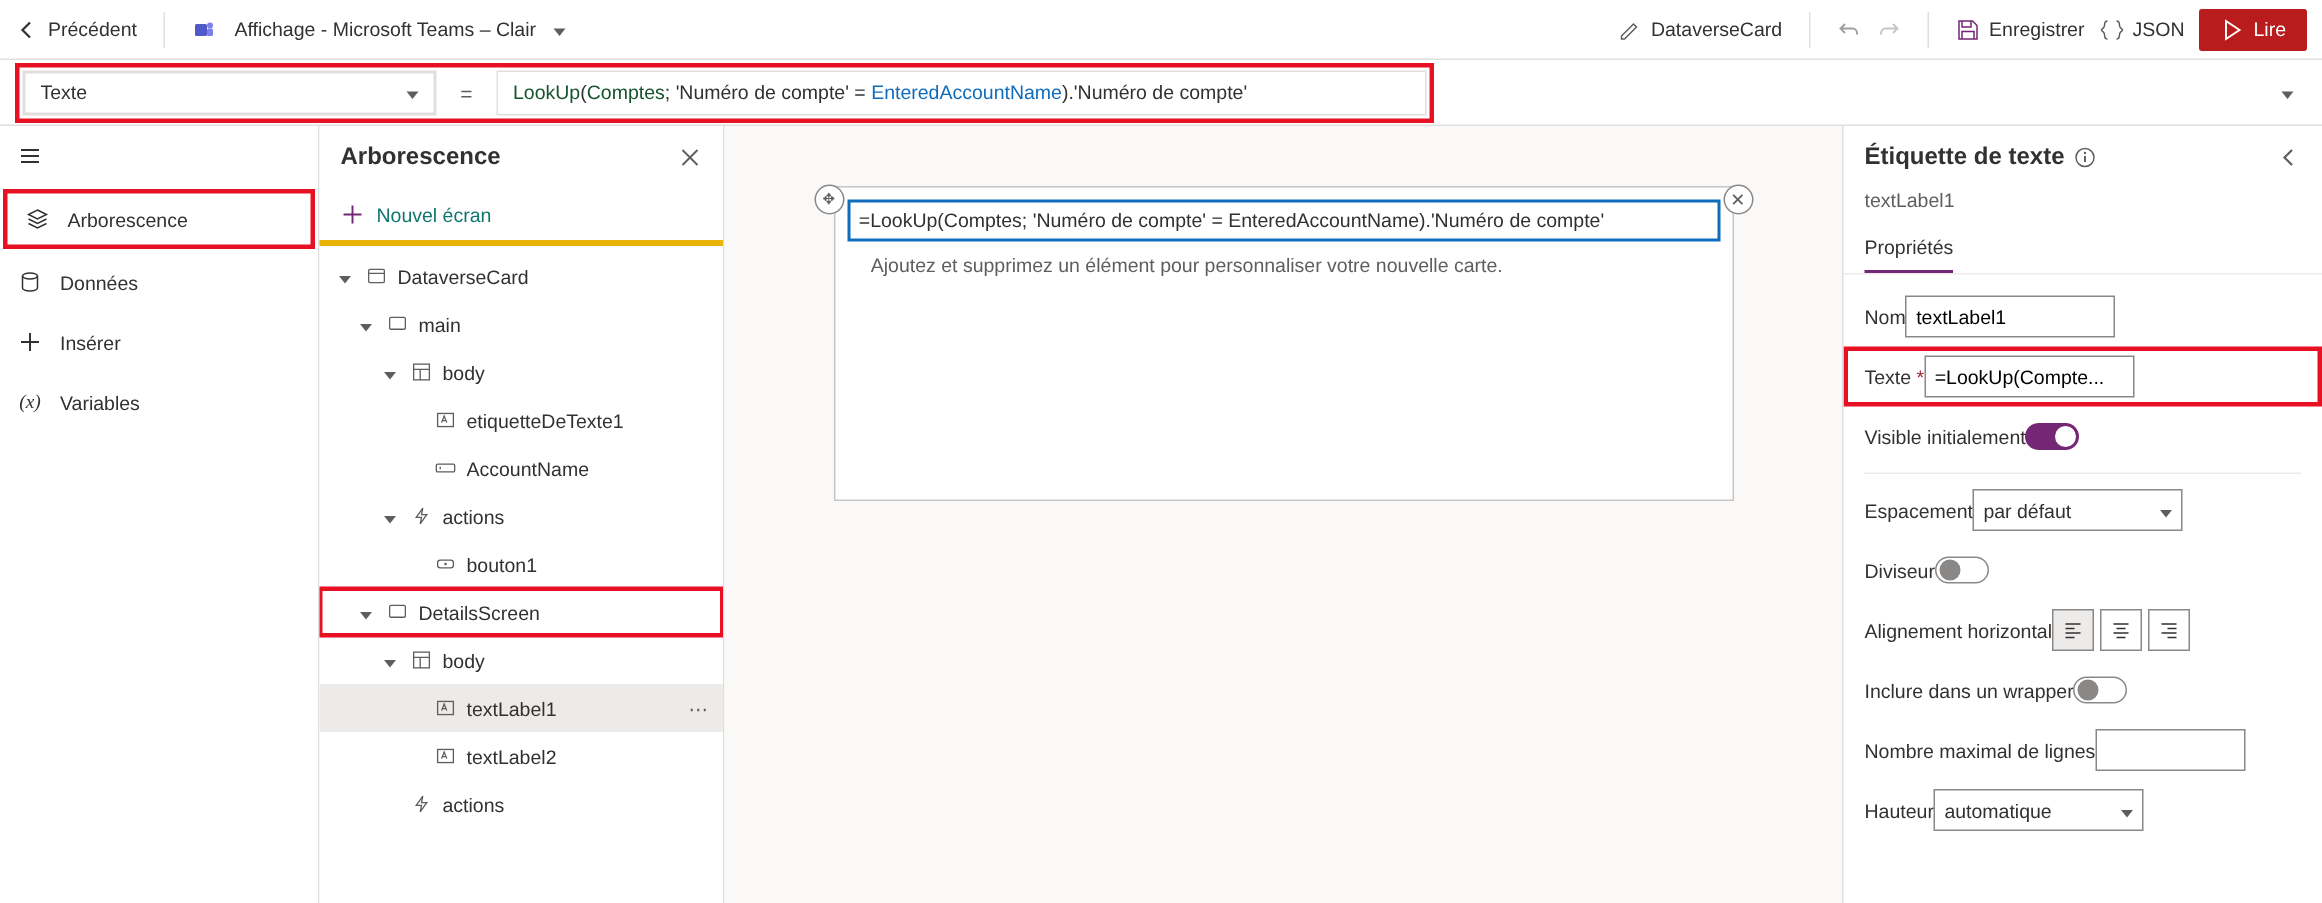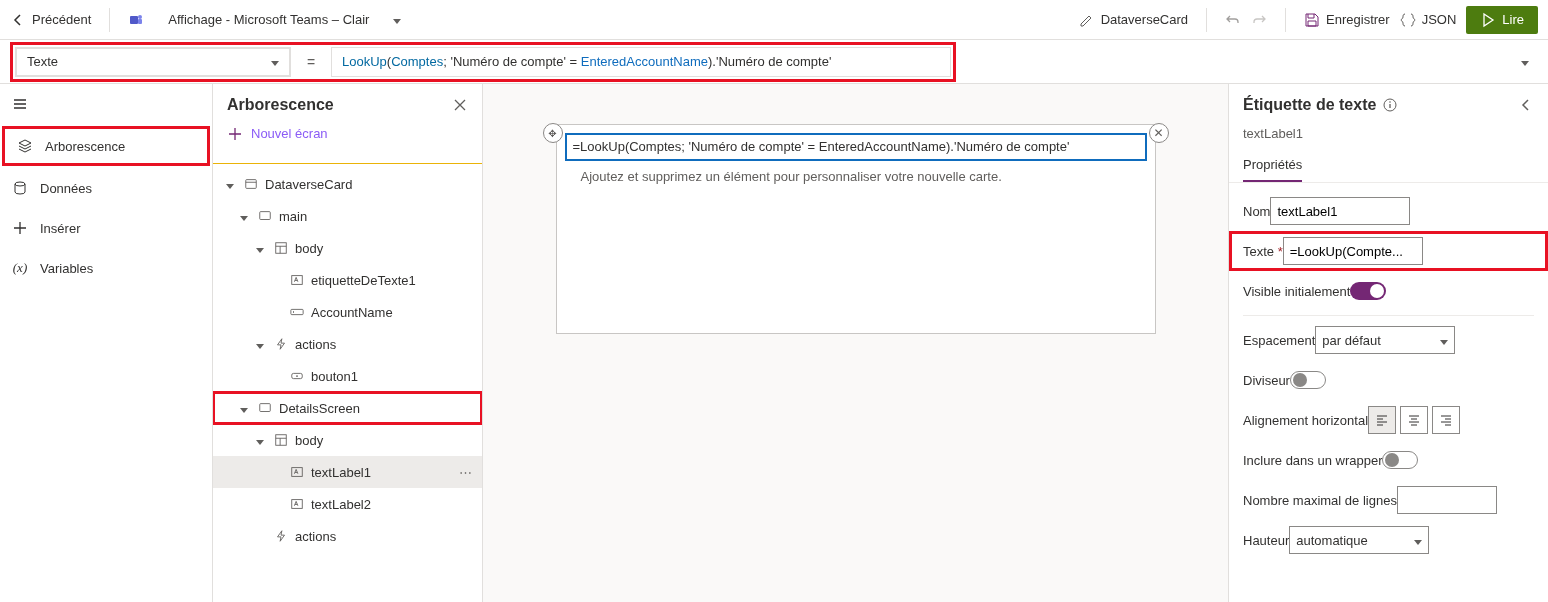--- a/index.html
+++ b/index.html
@@ -3,52 +3,52 @@
 <meta charset="utf-8">
 <style>
   * { box-sizing: border-box; margin: 0; padding: 0; font-family: "Segoe UI", Arial, sans-serif; }
   body { width: 1548px; height: 602px; background: #faf9f8; overflow: hidden; font-size: 13px; color: #323130; }
 
   
   .topbar { height: 40px; display: flex; align-items: center; padding: 0 10px; border-bottom: 1px solid #e1dfdd; background: #fff; }
   .topbar .left { display: flex; align-items: center; gap: 10px; }
   .topbar .back { display: flex; align-items: center; gap: 6px; cursor: pointer; }
   .topbar .sep { width: 1px; height: 24px; background: #e1dfdd; margin: 0 8px; }
-  .topbar .theme { display: flex; align-items: center; gap: 24px; cursor: pointer; }
+  .topbar .theme { display: flex; align-items: center; gap: 12px; cursor: pointer; }
   .topbar .spacer { flex: 1; }
   .topbar .right { display: flex; align-items: center; gap: 10px; }
   .topbar .right .item { display: flex; align-items: center; gap: 6px; cursor: pointer; }
-  .topbar .play-btn { background: #4d7c0f; color: #fff; padding: 6px 14px; border-radius: 2px; display: flex; align-items: center; gap: 6px; cursor: pointer; }
+  .topbar .play-btn { background: #b91c1c; color: #fff; padding: 6px 14px; border-radius: 2px; display: flex; align-items: center; gap: 6px; cursor: pointer; }
   .icon { width: 16px; height: 16px; display: inline-flex; align-items: center; justify-content: center; }
   .icon svg { width: 16px; height: 16px; }
   .disabled { color: #a19f9d; }
 
   
   .formula-bar { height: 44px; display: flex; align-items: center; padding: 4px 10px; background: #fff; border-bottom: 1px solid #e1dfdd; gap: 10px; }
   .formula-bar .prop-select { width: 276px; height: 30px; border: 2px solid #e1dfdd; background: #fff; display: flex; align-items: center; padding: 0 10px; justify-content: space-between; cursor: pointer; }
   .formula-bar .eq { width: 20px; text-align: center; color: #605e5c; font-size:14px;}
   .formula-bar .formula-input { flex: 1; height: 30px; border: 1px solid #e1dfdd; background: #fff; display: flex; align-items: center; padding: 0 10px; font-family: Consolas, monospace; font-size: 13px; }
   .formula-bar .expand { width: 26px; display:flex; align-items:center; justify-content:center; cursor:pointer; }
-  .formula-text .fn { color: #0369a1; }
+  .formula-text .fn { color: #14532d; }
   .formula-text .str { color: #a31515; }
   .formula-text .var { color: #0f6cbd; }
 
   
   .main { display: flex; height: calc(602px - 40px - 44px); }
 
   
   .rail { width: 213px; background: #fff; border-right: 1px solid #e1dfdd; display: flex; flex-direction: column; }
   .rail .hamburger { height: 40px; display:flex; align-items:center; padding:0 12px; cursor:pointer; }
   .rail .item { height: 40px; display: flex; align-items: center; gap: 12px; padding: 0 12px; cursor: pointer; }
   .rail .item.highlight { border: 3px solid #e81123; margin:2px; }
 
   
   .tree-panel { width: 270px; background: #fff; border-right: 1px solid #e1dfdd; display:flex; flex-direction:column; }
   .tree-panel .header { height: 42px; display:flex; align-items:center; justify-content:space-between; padding: 0 14px; font-size: 16px; font-weight: 600; }
-  .tree-panel .new-screen { height: 38px; display:flex; align-items:flex-start; gap:8px; padding:0 14px; color:#8b5cf6; cursor:pointer; border-bottom: 1px solid #eab308;}
+  .tree-panel .new-screen { height: 38px; display:flex; align-items:center; gap:8px; padding:0 14px; color:#0f766e; cursor:pointer; border-bottom: 4px solid #eab308;}
   .tree { flex:1; overflow:auto; padding: 4px 0; }
   .tree-node { height: 32px; display:flex; align-items:center; gap:6px; padding: 0 10px; cursor:pointer; position:relative; }
   .tree-node.selected { background:#edebe9; }
   .tree-node .chev { width:14px; display:flex; justify-content:center; color:#605e5c; }
   .tree-node .type-icon { width:16px; display:flex; justify-content:center; color:#605e5c; }
   .tree-node .label { flex:1; white-space:nowrap; overflow:hidden; text-overflow:ellipsis; }
   .tree-node .more { color:#605e5c; }
   .indent-0 { padding-left: 10px; }
   .indent-1 { padding-left: 24px; }
   .indent-2 { padding-left: 40px; }

